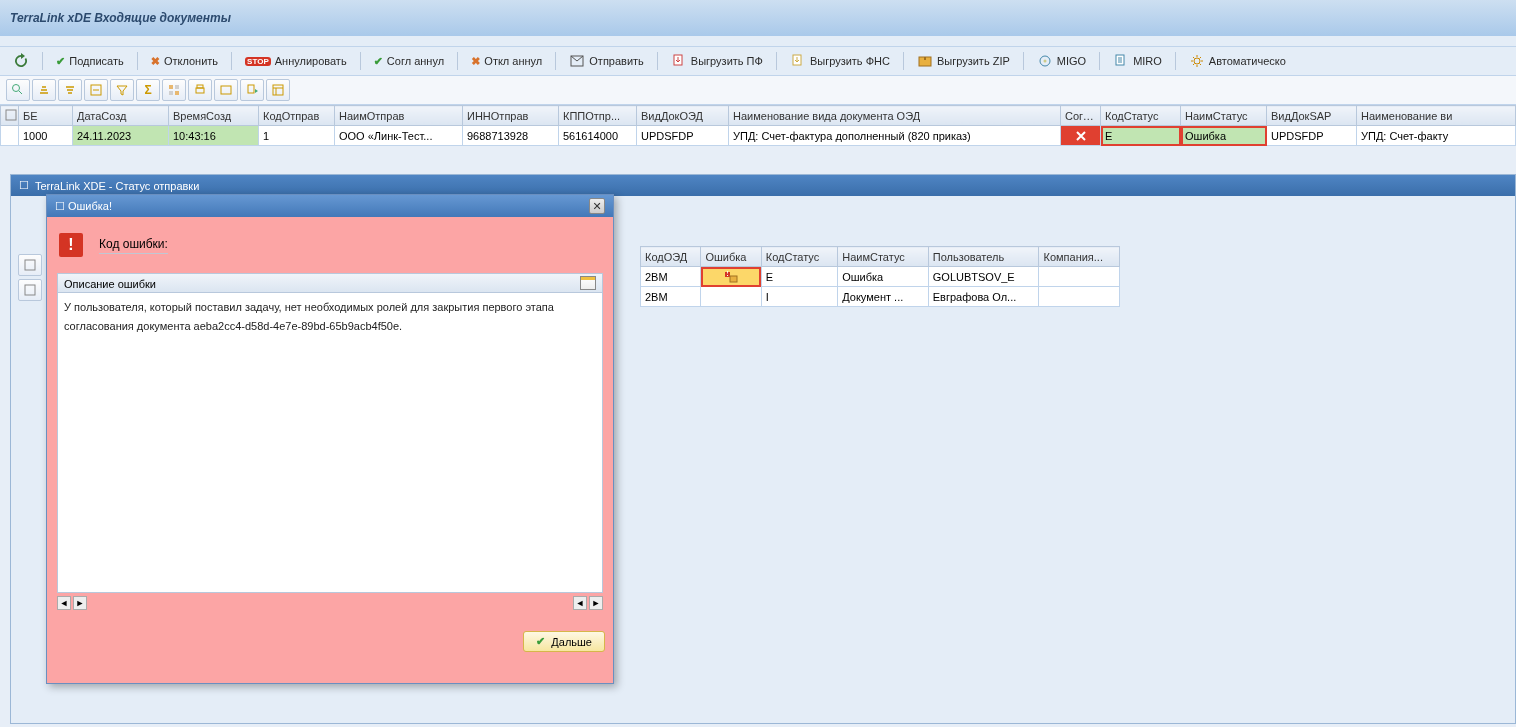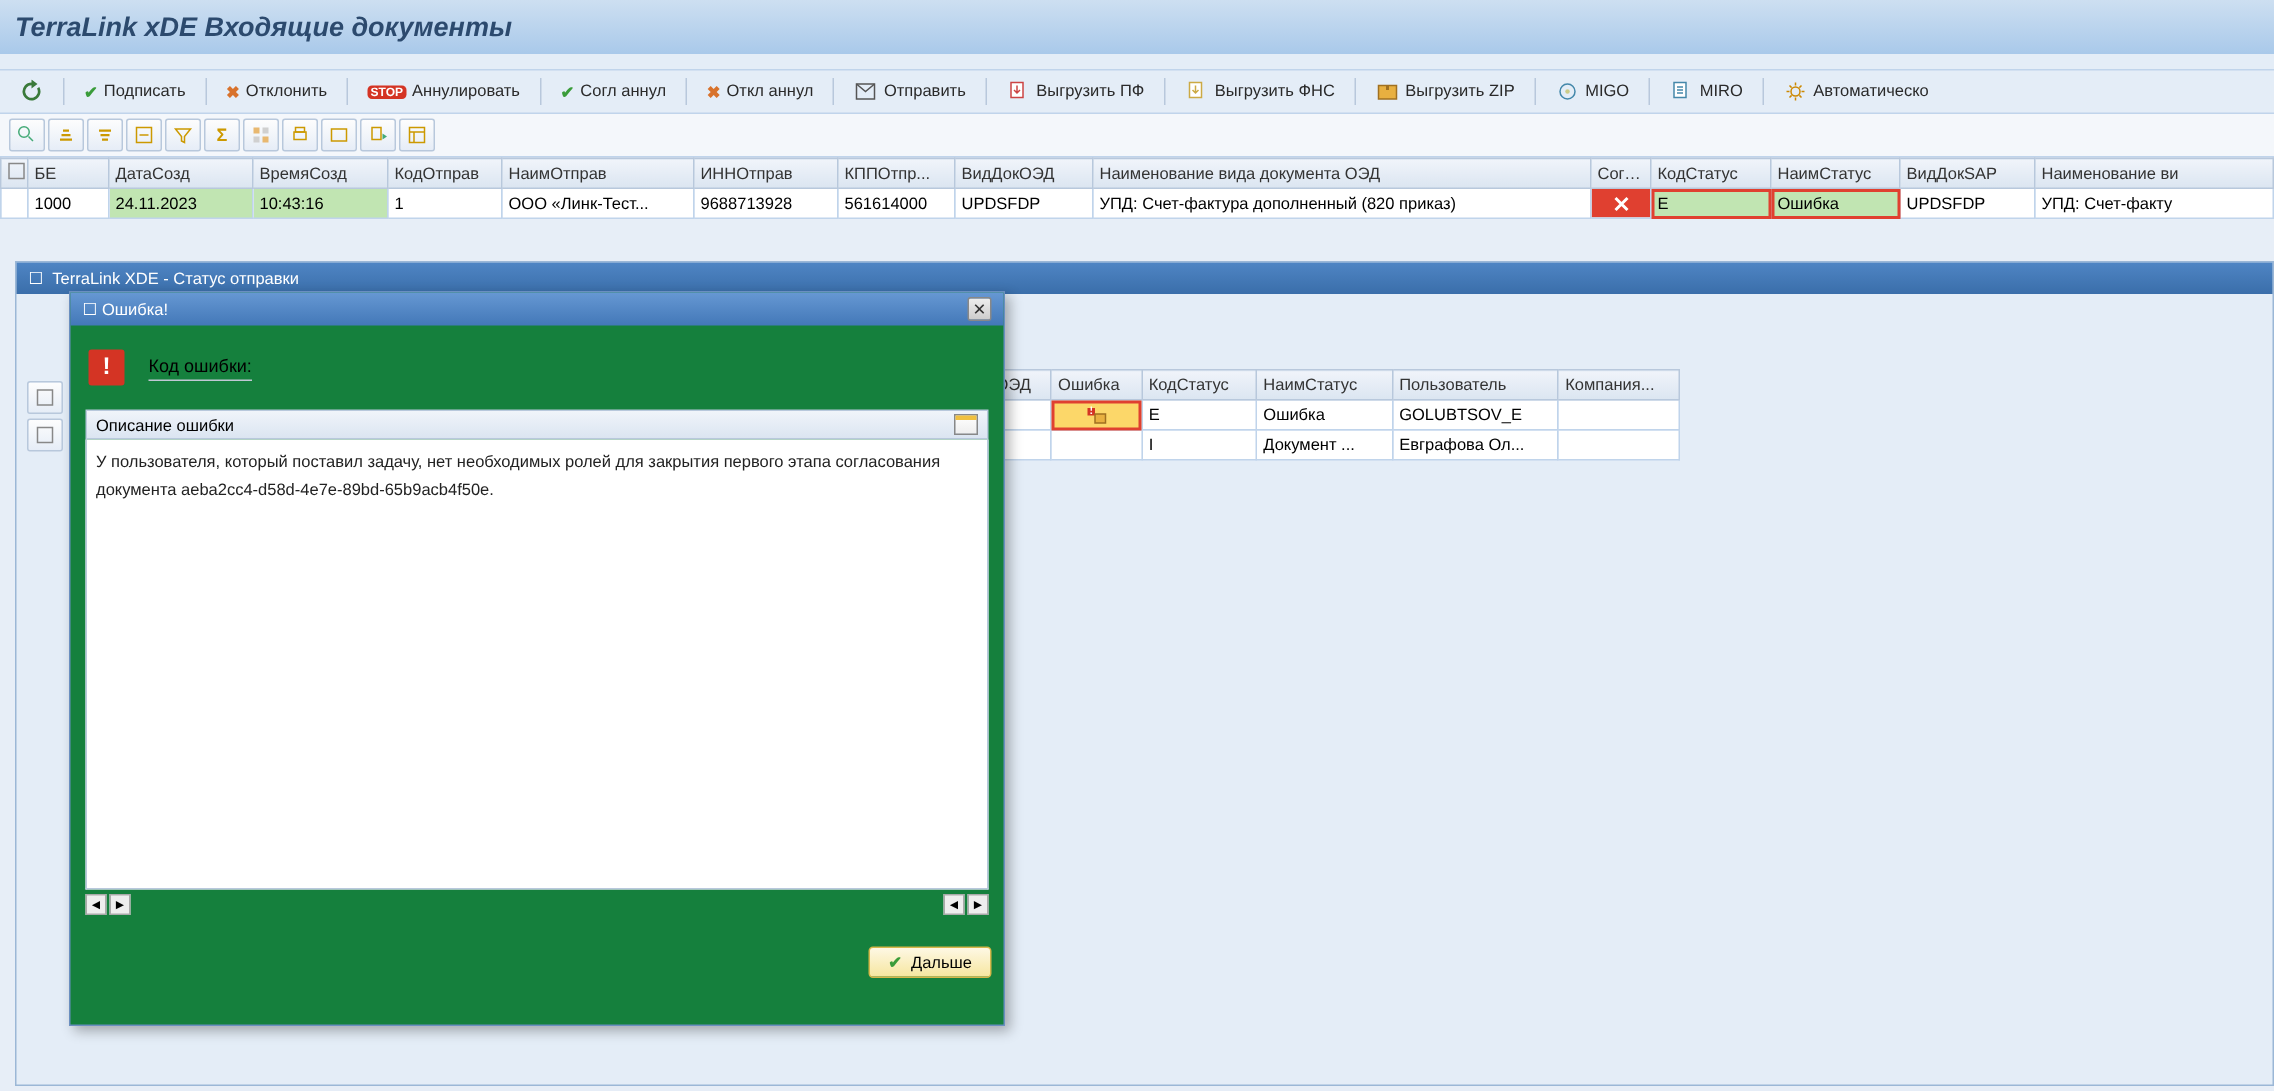--- a/index.html
+++ b/index.html
@@ -1,36 +1,36 @@
 <!DOCTYPE html>
 <html><head>
   <meta charset="utf-8">
   <style>
     * { box-sizing: border-box; margin: 0; padding: 0; font-family: Arial, sans-serif; font-size: 11px; }
     body { background: #e7eef7; overflow: hidden; }
     .titlebar { background: linear-gradient(#cddff1, #a9c9ea); padding: 4px 10px; height: 36px; display: flex; align-items: center; }
-    .titlebar h1 { font-size: 18px; font-style: italic; font-weight: bold; color: #2c4a6e; }
+    .titlebar h1 { font-size: 12px; font-style: italic; font-weight: bold; color: #2c4a6e; }
     .topspacer { height: 10px; background: #e4edf7; }
     .toolbar { background: #e4edf7; border-top: 1px solid #c0d4eb; border-bottom: 1px solid #c0d4eb; padding: 3px 6px; display: flex; align-items: center; gap: 4px; }
     .tbtn { display: flex; align-items: center; gap: 4px; padding: 2px 6px; border: 1px solid transparent; border-radius: 3px; cursor: pointer; color: #2a2a2a; background: transparent; height: 22px; }
     .sep { width: 1px; height: 18px; background: #b8c8dc; margin: 0 2px; }
     .icon { width: 16px; height: 16px; display: inline-flex; }
     .icontoolbar { background: #f4f7fb; border-bottom: 1px solid #c0d4eb; padding: 3px 6px; display: flex; align-items: center; gap: 2px; }
     .iconbtn { width: 24px; height: 22px; border: 1px solid #b8c8dc; border-radius: 2px; background: linear-gradient(#fdfdfd,#e6edf7); display: flex; align-items: center; justify-content: center; cursor: pointer; }
     .grid { border-collapse: collapse; width: 100%; table-layout: fixed; padding-left: 32px; }
     .grid th { background: linear-gradient(#f0f4fa,#dbe5f1); border: 1px solid #b8c8dc; padding: 2px 4px; text-align: left; font-weight: normal; color: #333; height: 20px; overflow: hidden; white-space: nowrap; text-overflow: ellipsis; }
     .grid td { border: 1px solid #c0d4eb; padding: 2px 4px; height: 20px; background: #fff; overflow: hidden; white-space: nowrap; text-overflow: ellipsis; }
     .grid td.green { background: #c1e5b2; }
     .grid td.red-border { outline: 2px solid #e04030; outline-offset: -2px; }
     .status-icon-red { background: #e04030; color: #fff; display: flex; align-items: center; justify-content: center; width: 100%; height: 100%; }
     .status-icon-warn { background: #fcd769; display: flex; align-items: center; justify-content: center; width: 100%; height: 100%; }
     .rowselector { width: 18px; background: linear-gradient(#f0f4fa,#dbe5f1); border: 1px solid #b8c8dc; }
     .subwindow { position: absolute; top: 174px; left: 10px; width: 1506px; height: 550px; background: #e4edf7; border: 1px solid #9bb7d6; }
     .subtitlebar { background: linear-gradient(#4f85c4, #3a6eaa); color: #fff; padding: 4px 8px; font-size: 12px; display: flex; align-items: center; gap: 6px; }
-    .errordialog { position: absolute; top: 194px; left: 46px; width: 624px; height: 490px; background: #15803d; border: 1px solid #6a8fc0; box-shadow: 3px 3px 8px rgba(0,0,0,0.3); }
+    .errordialog { position: absolute; top: 194px; left: 46px; width: 568px; height: 490px; background: #fca5a5; border: 1px solid #6a8fc0; box-shadow: 3px 3px 8px rgba(0,0,0,0.3); }
     .errortitle { background: linear-gradient(#6698d3, #4378b8); color: #fff; padding: 4px 8px; display: flex; align-items: center; justify-content: space-between; height: 22px; }
     .errorclose { width: 16px; height: 16px; background: linear-gradient(#eee,#ccc); border: 1px solid #888; border-radius: 2px; display: flex; align-items: center; justify-content: center; font-size: 10px; cursor: pointer; color: #333; }
     .errorbody { padding: 10px; }
     .errorhead { display: flex; align-items: center; gap: 16px; padding: 6px 2px 16px 2px; }
     .erroricon { width: 24px; height: 24px; background: #d43424; display: flex; align-items: center; justify-content: center; color: #fff; font-weight: bold; font-size: 16px; border-radius: 2px; }
     .errorlabel { font-size: 12px; border-bottom: 1px solid #c0c8d4; padding-bottom: 2px; flex: 0 0 auto; }
     .desclabel { background: linear-gradient(#f0f4fa,#dbe5f1); border: 1px solid #b8c8dc; padding: 2px 6px; display: flex; justify-content: space-between; align-items: flex-end; }
     .descarea { border: 1px solid #b8c8dc; border-top: none; background: #fff; height: 300px; padding: 6px; font-family: "Courier New", monospace; font-size: 12px; line-height: 1.6; color: #222; overflow-y: scroll; }
     .descscroll { display: flex; gap: 2px; padding: 3px 0; }
     .scrollbtn { width: 14px; height: 14px; border: 1px solid #aaa; background: #eee; display: flex; align-items: center; justify-content: center; font-size: 9px; }

